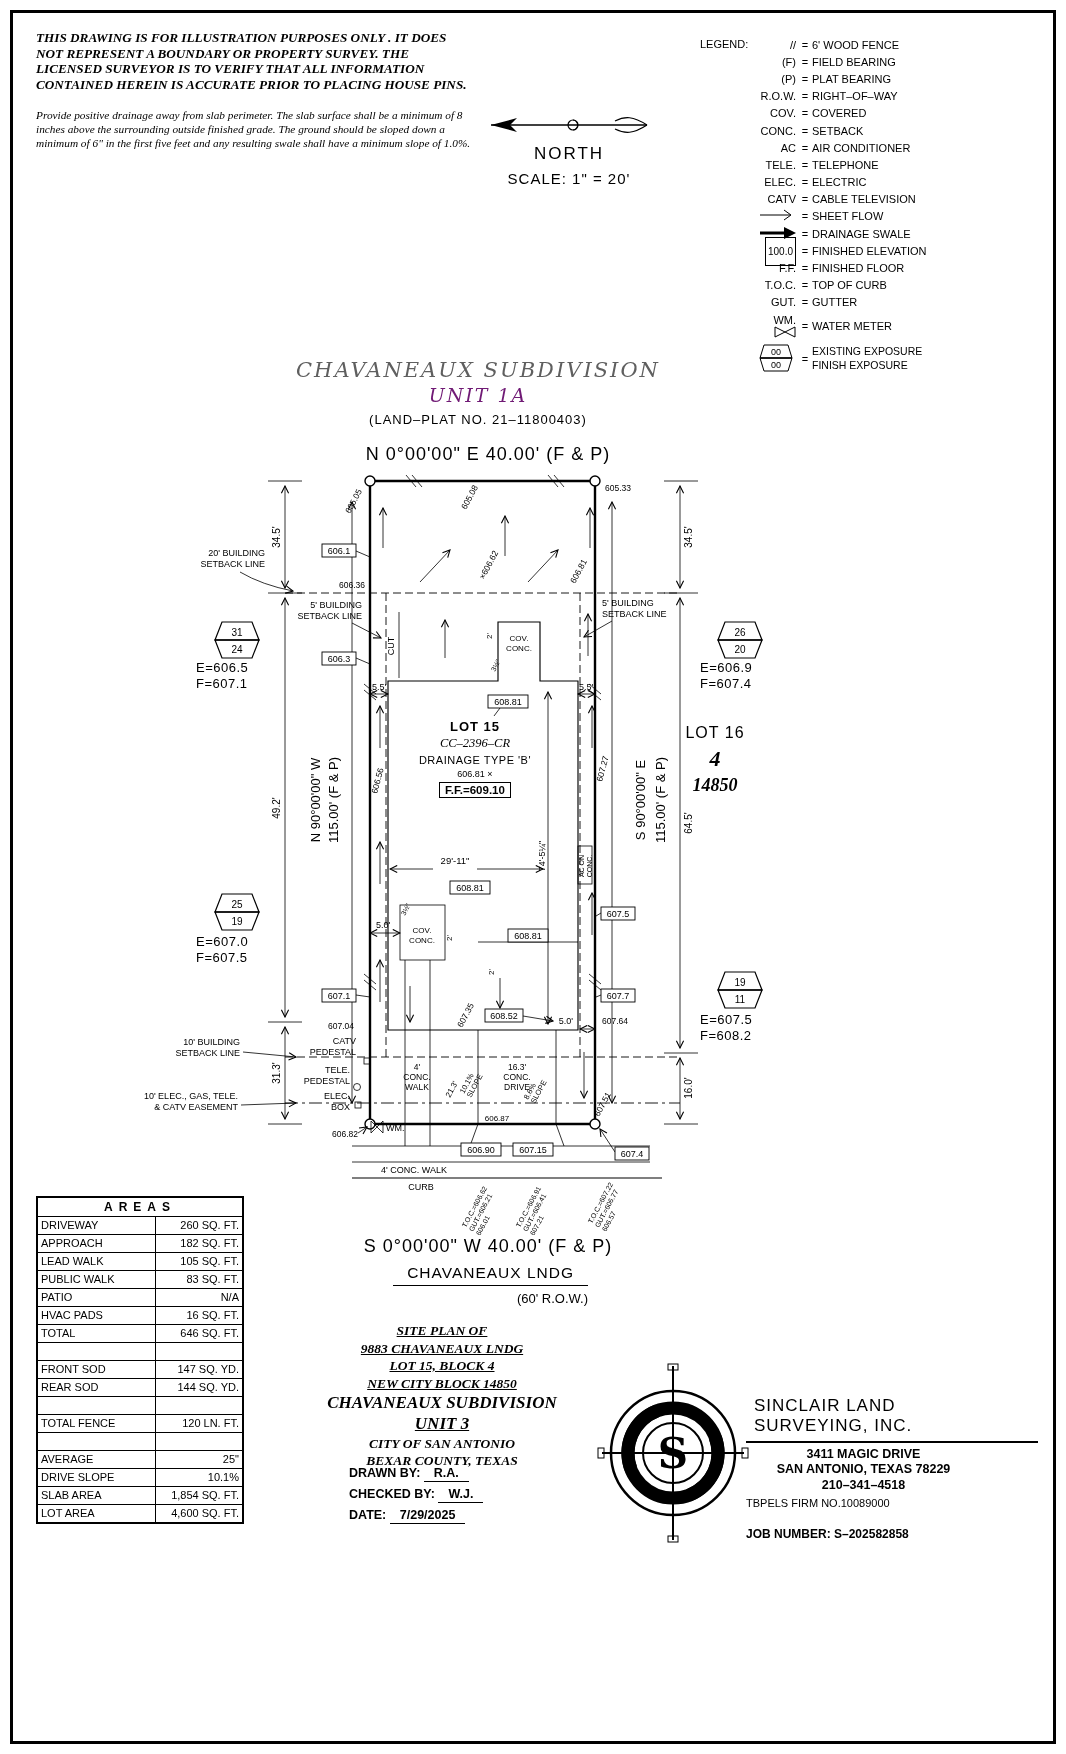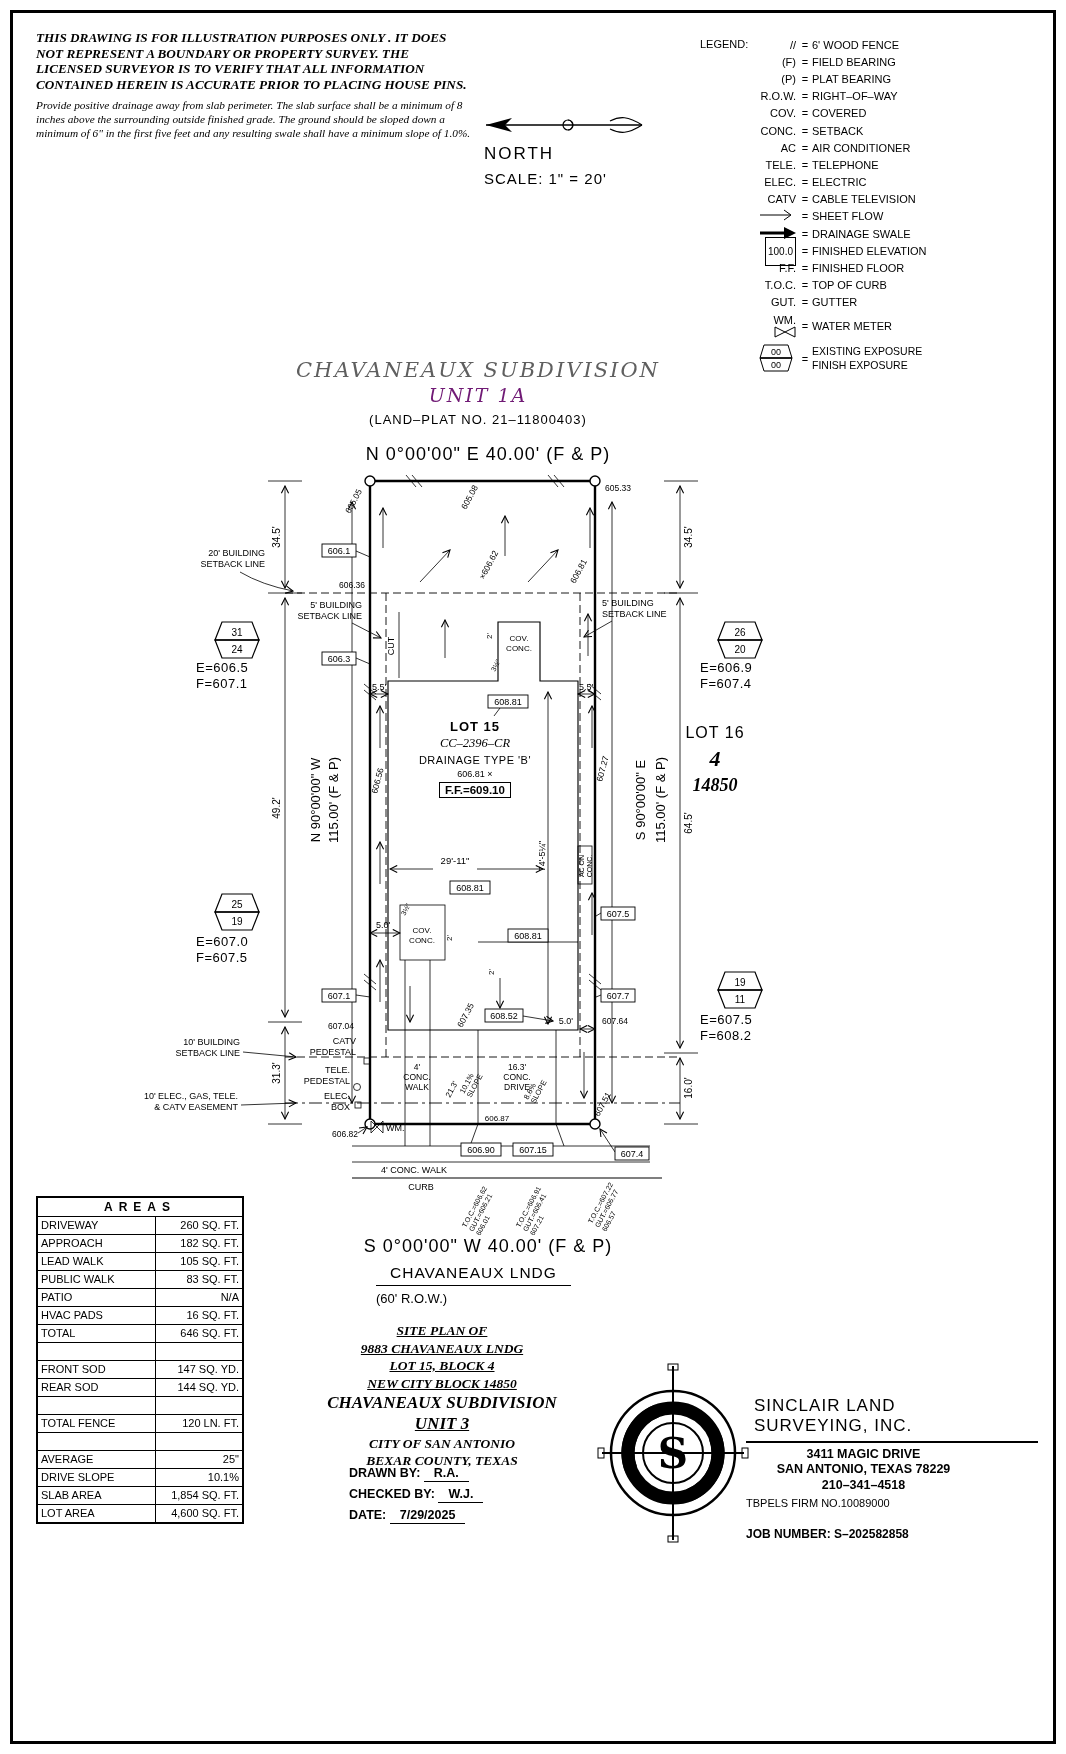--- a/index.html
+++ b/index.html
@@ -16,40 +16,40 @@
   #plan .dashdot{stroke-width:0.9;stroke-dasharray:13 4 3 4}
   #plan .ebox{fill:#fff;stroke-width:0.9}
   #plan .cor{fill:#fff;stroke-width:1.4}
   #plan .hex{stroke-width:1.2}
   #plan text{stroke:none;fill:#000;font-family:"Liberation Sans",sans-serif}
   .s7{font-size:7px}.s75{font-size:7.5px}.s8{font-size:8px}.s85{font-size:8.5px}
   .s9{font-size:9px}.s95{font-size:9.5px}.s10{font-size:10px}.s13{font-size:13px}
   .mid{text-anchor:middle}.end{text-anchor:end}
   .disclaimer{position:absolute;left:36px;top:30px;width:438px;font-family:"Liberation Serif",serif;font-style:italic}
   .dp1{font-weight:bold;font-size:13.2px;line-height:1.18}
-  .dp2{font-size:11.3px;line-height:1.22;margin-top:7px}
-  .northblock{position:absolute;left:484px;top:112px;width:170px;}
+  .dp2{font-size:11.3px;line-height:1.22;margin-top:17px}
+  .northblock{position:absolute;left:484px;top:112px;width:170px;text-align:center}
   .nlabel{font-size:17px;letter-spacing:2px;margin-top:2px}
   .nscale{font-size:15px;letter-spacing:1px;margin-top:6px}
   .legend{position:absolute;left:700px;top:36px;width:338px;font-size:11px}
   .legend .hdr{position:absolute;left:0;top:2px}
   .lrows{margin-left:52px}
   .lrow{display:grid;grid-template-columns:46px 14px 1fr;align-items:center;height:17.2px}
   .lrow .sym{text-align:right;padding-right:2px}
   .lrow .eq{text-align:center}
   .lrow.tall{height:30px}
   .lrow.taller{height:36px}
   .boxval{border:1px solid #000;padding:8px 2px;font-size:10px}
   .wmcell{display:flex;flex-direction:column;align-items:flex-end;line-height:1.1}
   .subtitle{position:absolute;left:268px;top:358px;width:420px;text-align:center}
   .st1{font-family:"DejaVu Serif",serif;font-style:italic;font-size:21px;letter-spacing:2px;color:#5f5f5f}
   .st2{font-family:"DejaVu Serif",serif;font-style:italic;font-size:19px;letter-spacing:2px;color:#701a75;margin-top:2px}
   .st3{font-size:13px;margin-top:6px;letter-spacing:1px}
   .bearing{position:absolute;width:380px;text-align:center;font-size:18px;letter-spacing:1px}
-  .street{position:absolute;left:376px;top:1264px;width:220px;text-align:left}
+  .street{position:absolute;left:368px;top:1264px;width:220px;text-align:right}
   .street .nm{display:inline-block;font-size:15.5px;letter-spacing:1px;border-bottom:1.5px solid #000;padding:0 14px 3px}
   .street .rw{font-size:13px;margin-top:5px}
   .sideblock{position:absolute;width:110px;text-align:center}
   .sb-lot{font-size:16px;letter-spacing:1px}
   .serifi{font-family:"Liberation Serif",serif;font-style:italic;font-weight:bold}
   .sb-block{font-size:20px;margin-top:6px}
   .sb-ncb{font-size:17px;margin-top:4px}
   .sb-num{font-size:22px;margin-top:4px}
   .sb-ncbno{font-size:18px;margin-top:3px}
   .lotcenter{position:absolute;left:408px;top:719px;width:134px;text-align:center}

